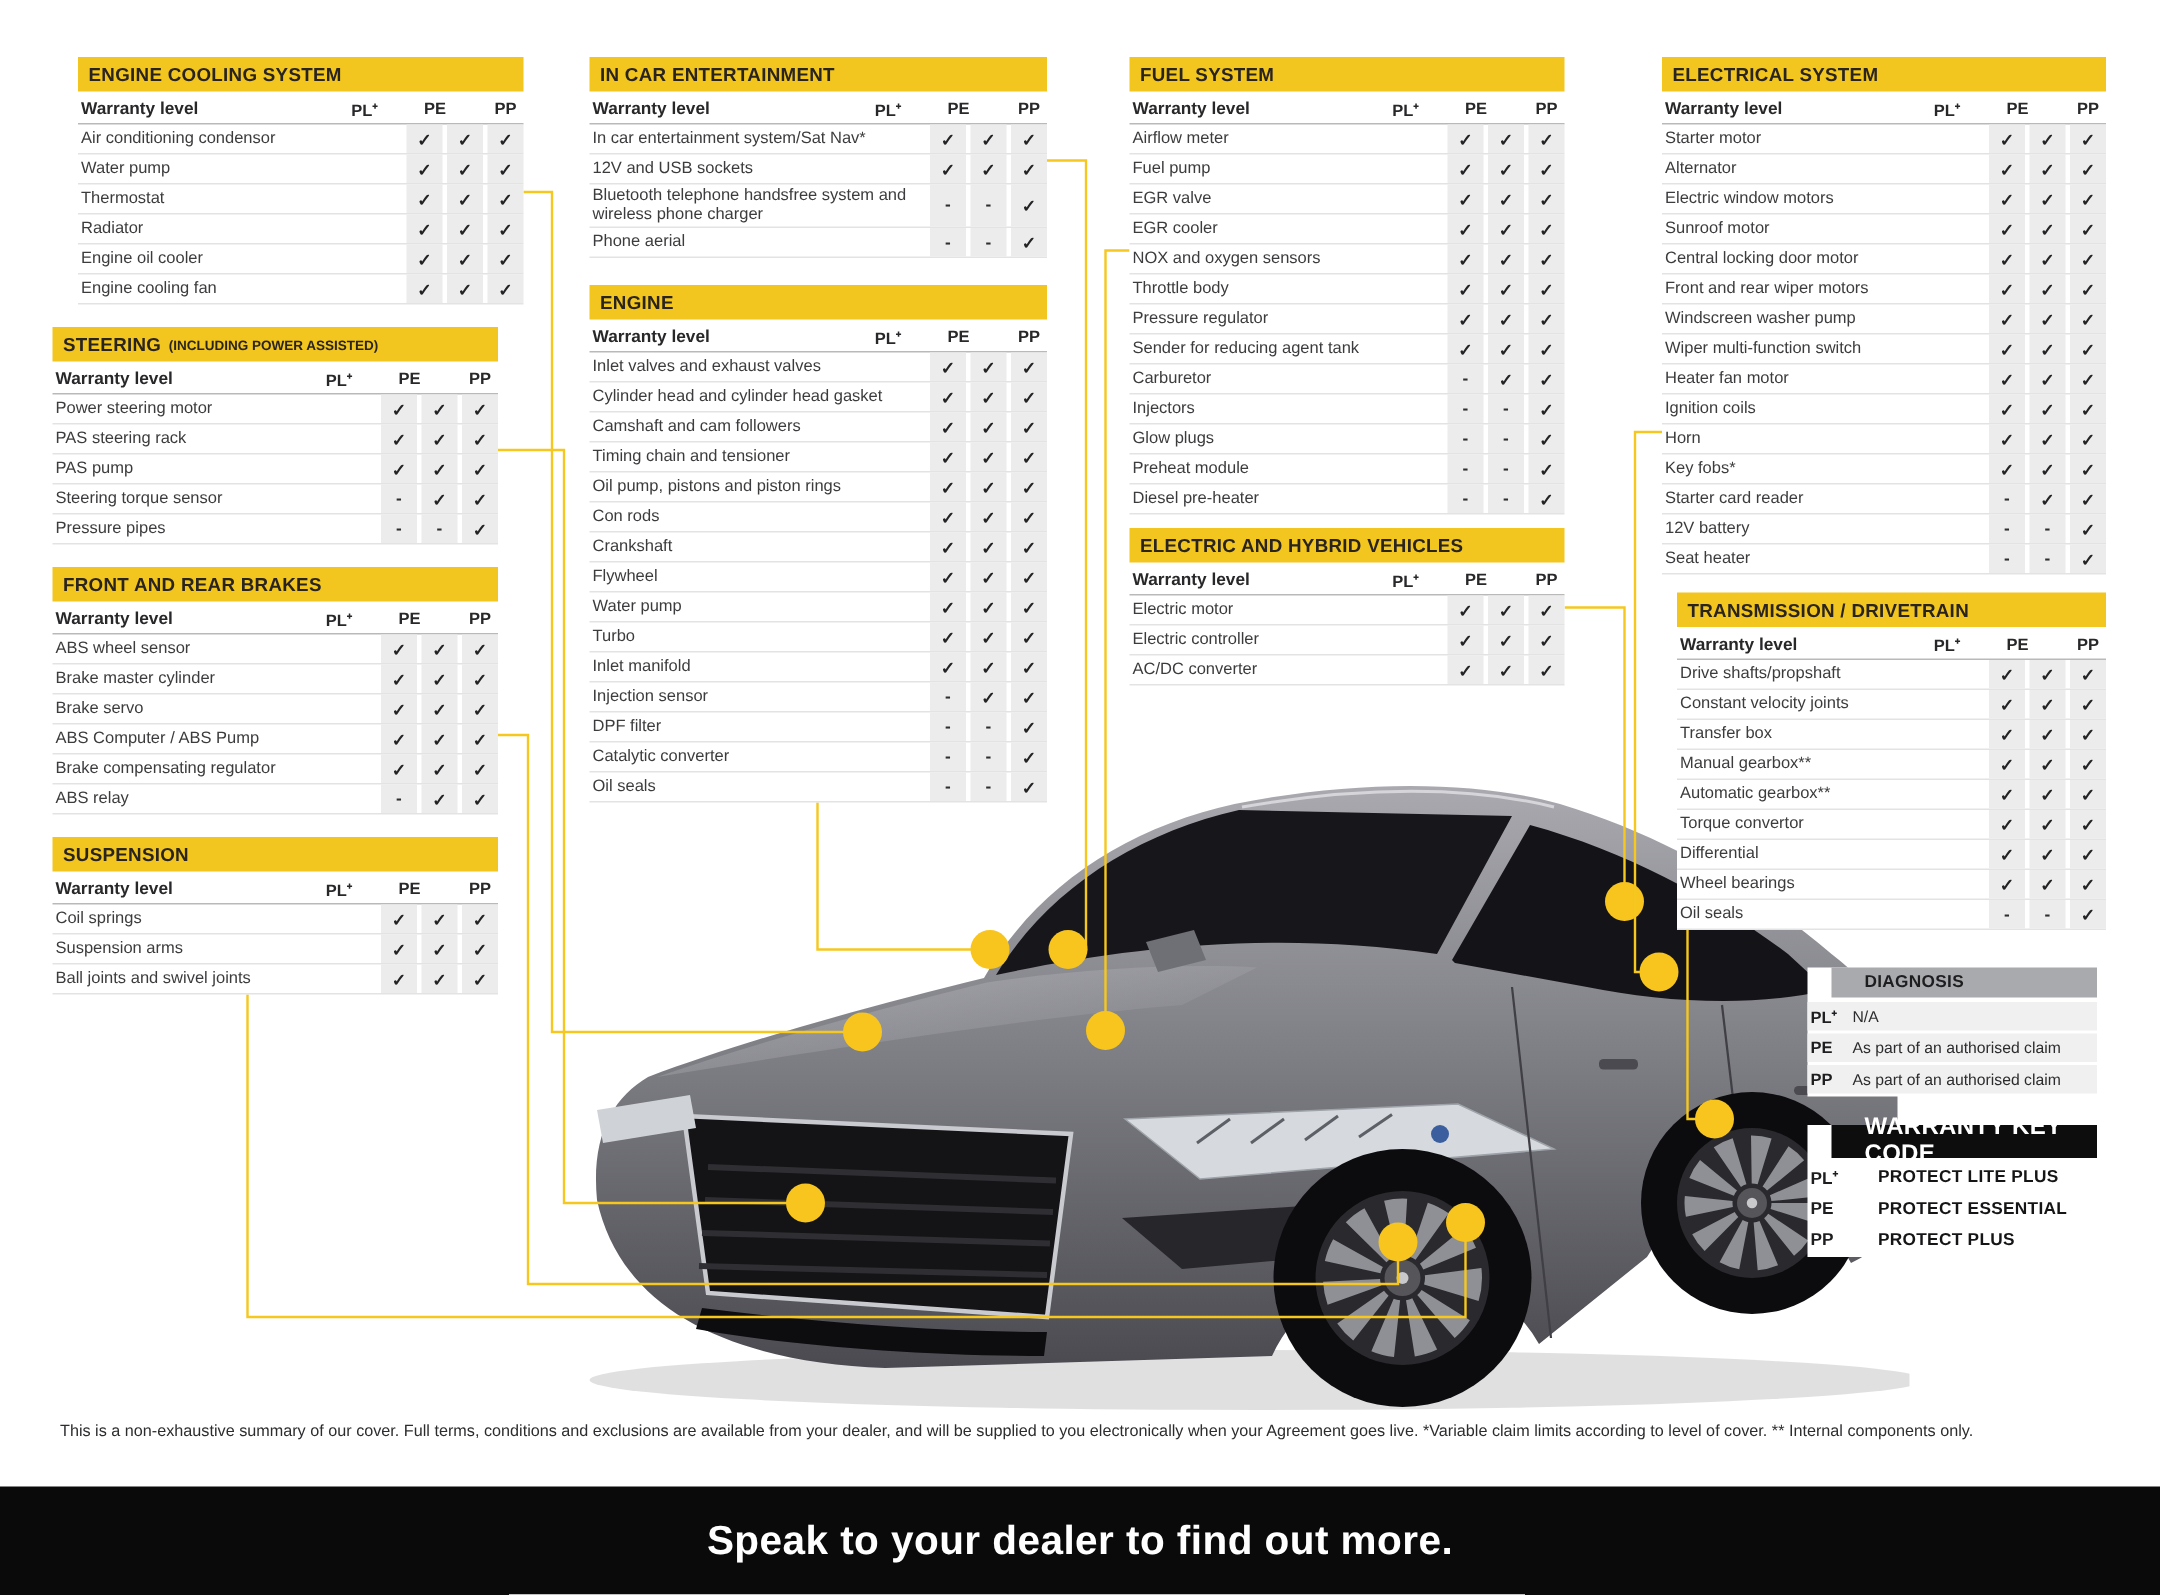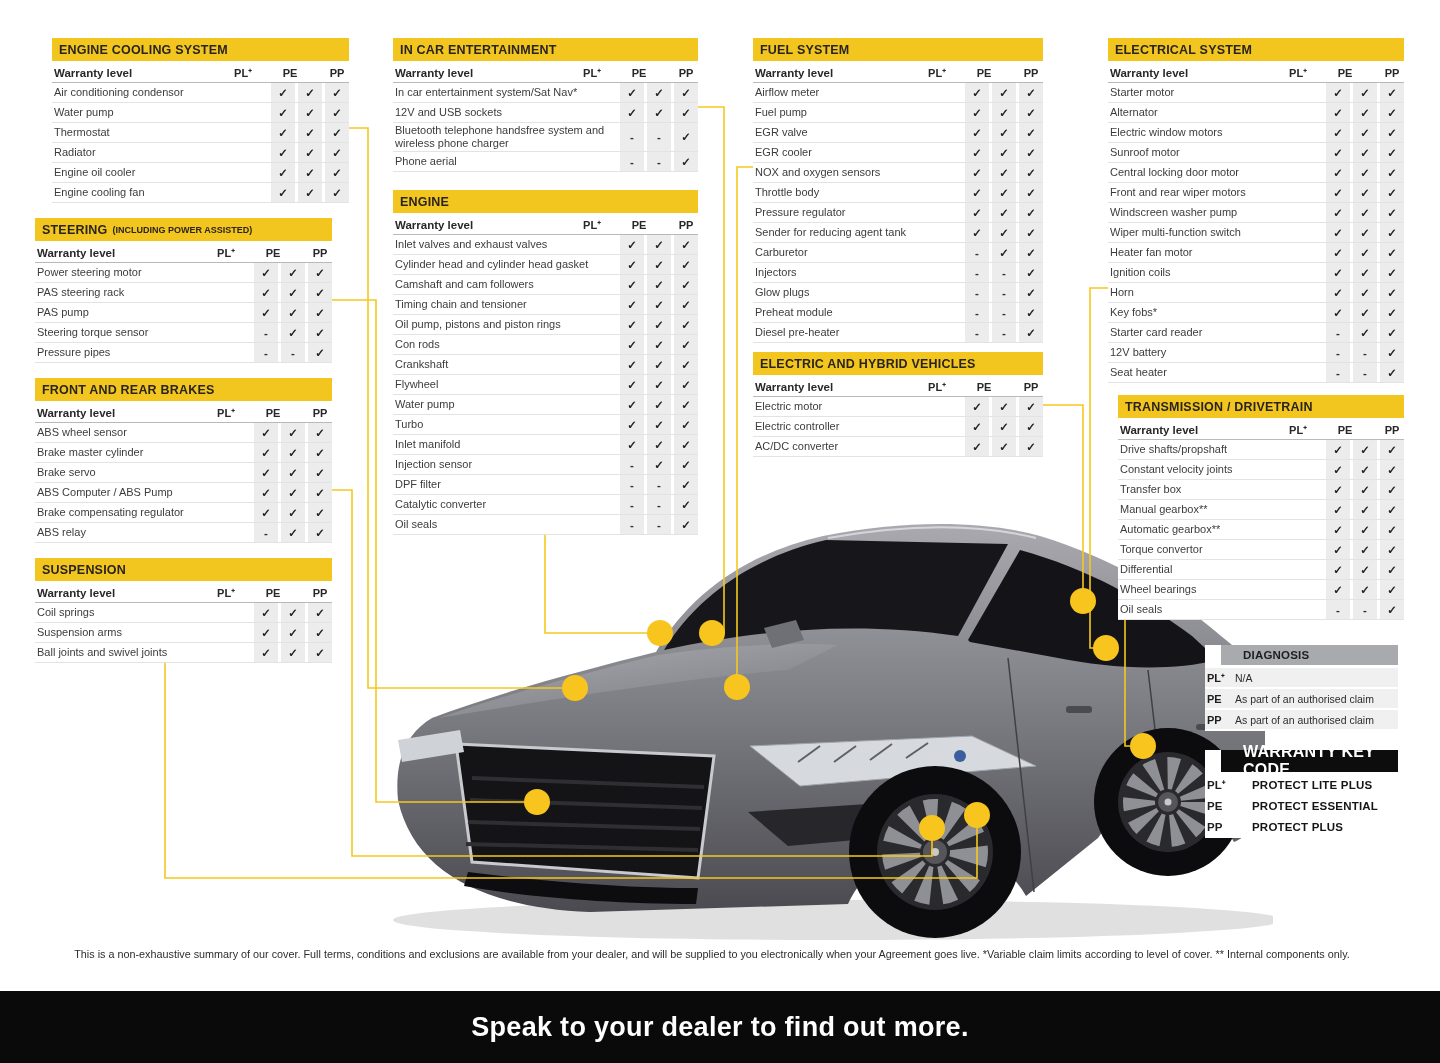--- a/index.html
+++ b/index.html
@@ -36,21 +36,21 @@
   .legend.keys .lg-head { background:#0d0d0d; color:#ffffff; height:22px; font-size:16px; }
   .lg-row { display:flex; align-items:center; min-height:19px; margin-bottom:2px; }
   .legend.diag .lg-row { background:#f0f0f1; }
   .lg-code { width:30px; font-weight:700; font-size:11px; color:#1e1e20; padding-left:2px; }
   .lg-text { font-size:10.5px; color:#2c2c2e; }
   .legend.keys .lg-code { width:34px; font-size:11.5px; }
   .legend.keys .lg-text { font-weight:700; font-size:11.5px; color:#151517; letter-spacing:.2px;padding-left:13px; }
   #callouts { position:absolute; left:0; top:0; z-index:5; pointer-events:none; }
   #car { position:absolute; left:368px; top:500px; z-index:1; }
   .disclaimer {
-    position:absolute; left:40px; right:56px; top:948px; text-align:center;
+    position:absolute; left:40px; right:56px; top:948px; text-align:left;
     font-size:10.8px; color:#2d2d2f; z-index:10;
   }
   .cta {
     position:absolute; left:0; top:991px; width:1440px; height:72px;
     background:#0a0a0a; display:flex; align-items:center; justify-content:center; z-index:12;
   }
   .cta span { color:#ffffff; font-weight:700; font-size:27px; letter-spacing:.3px; }
 </style>
 </head>
 <body>

